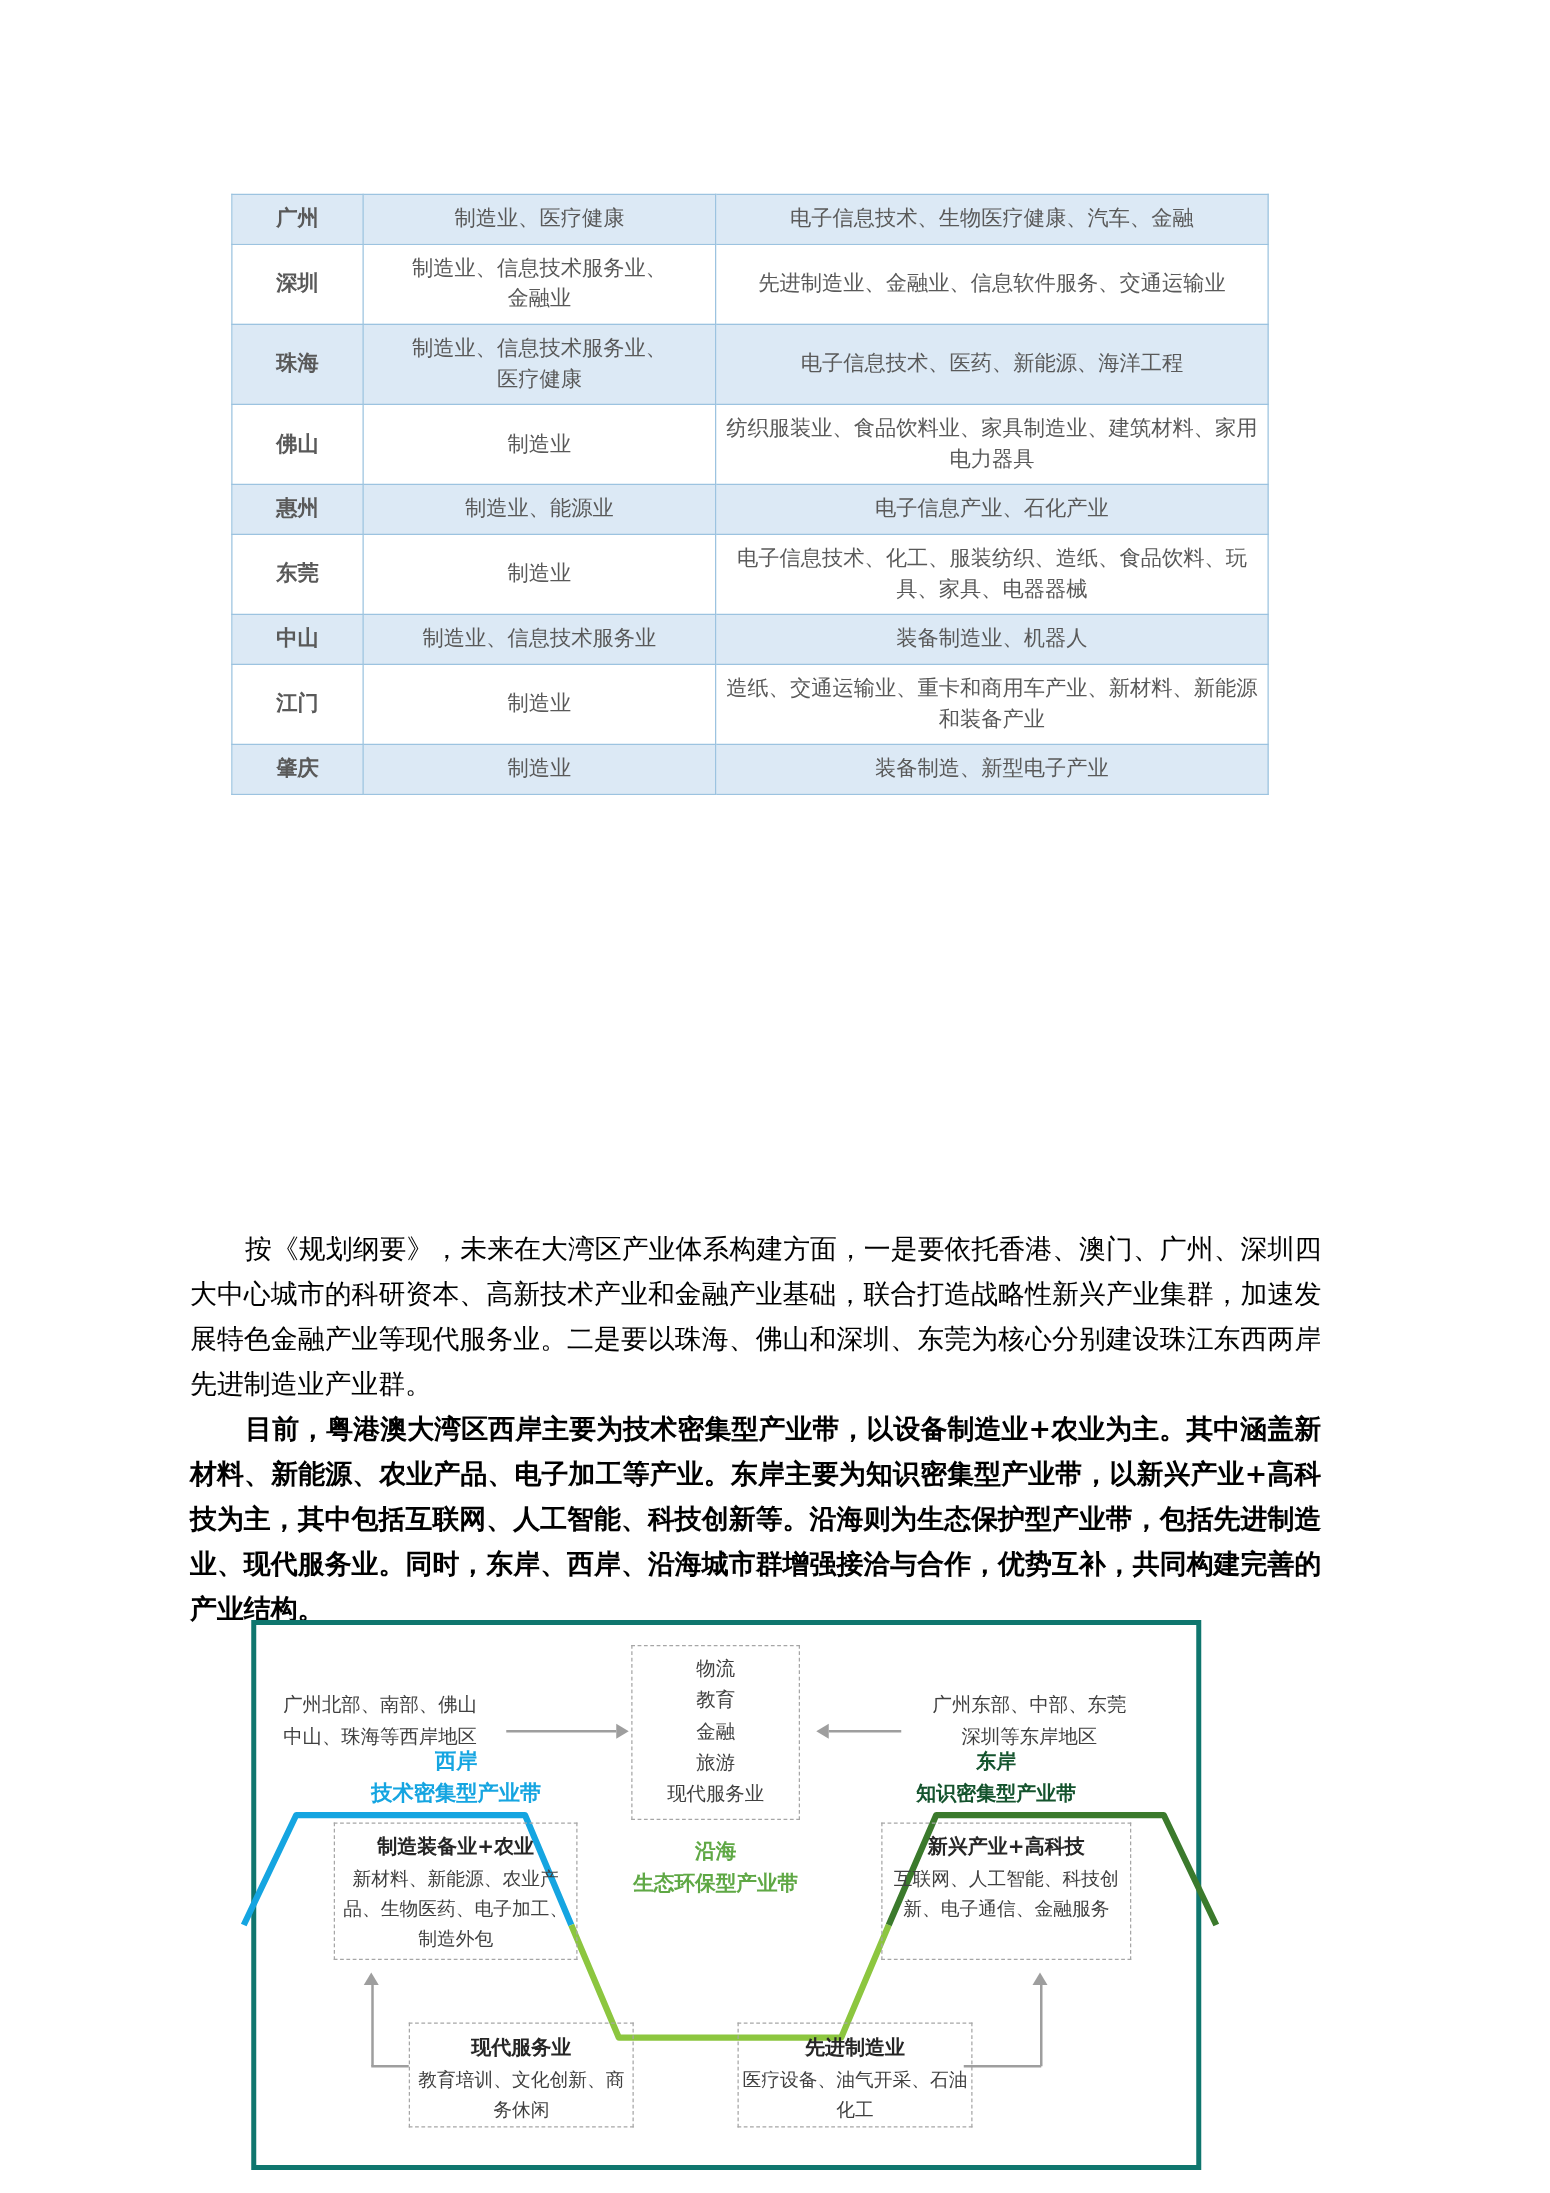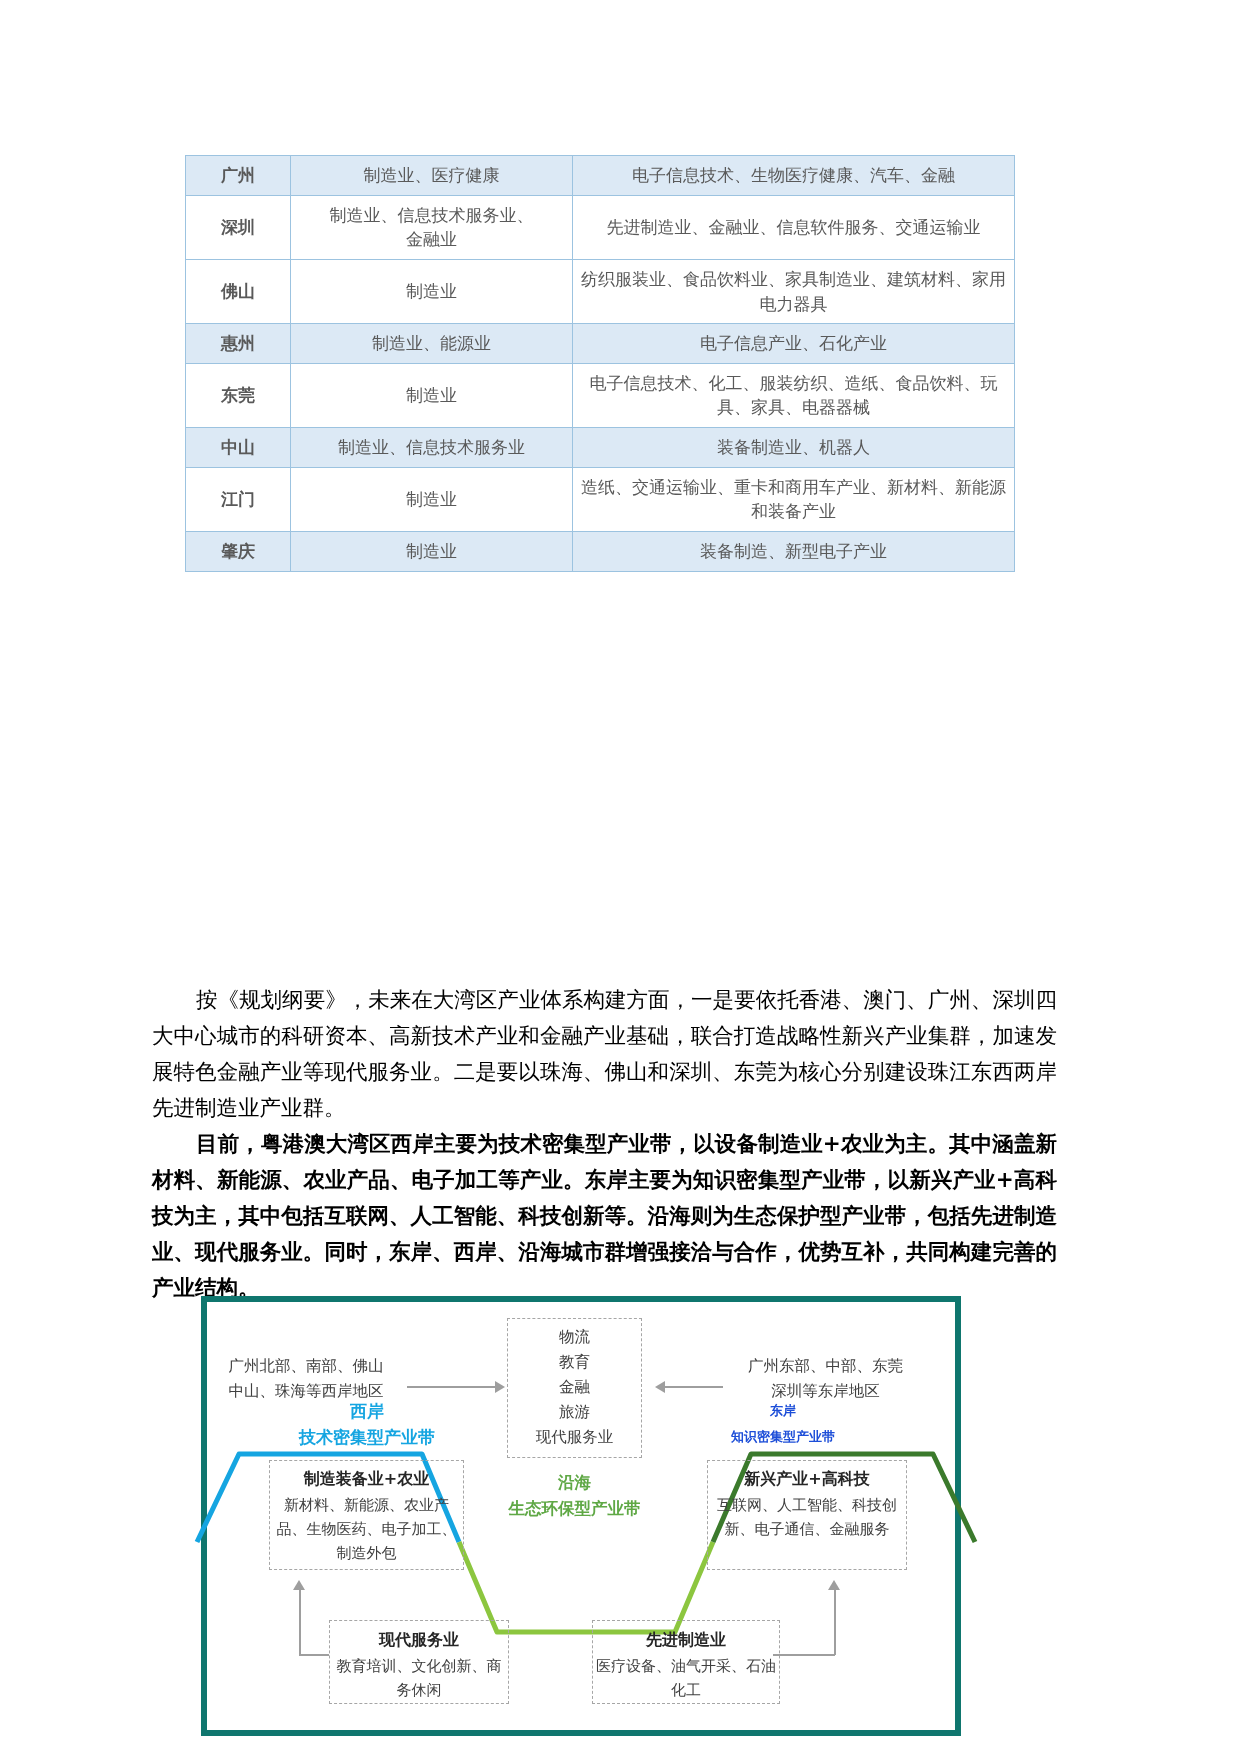--- a/index.html
+++ b/index.html
@@ -44,21 +44,21 @@
   }
   .para .indent{display:inline-block;width:44px;}
   #para-1{top:960px;}
   #para-2{top:1104px;font-weight:bold;}
 
   
   .diagram{
     position:absolute;
     left:201px;top:1296px;
     width:760px;height:440px;
-    border:6px solid #0f766e;
+    border:4px solid #0f766e;
     background:#fff;
     box-sizing:border-box;
   }
   .dashbox{
     position:absolute;
     border:1px dashed #a6a6a6;
     box-sizing:border-box;
     text-align:center;
     color:#404040;
     font-family:"DejaVu Sans","Liberation Sans",sans-serif;
@@ -87,21 +87,21 @@
   .ah-left{border-top:6px solid transparent;border-bottom:6px solid transparent;border-right:10px solid #9e9e9e;}
   .ah-up{border-left:6px solid transparent;border-right:6px solid transparent;border-bottom:10px solid #9e9e9e;}
   .arrow-v{position:absolute;width:1.5px;background:#9e9e9e;}
 
   
   .band-label{
     position:absolute;text-align:center;font-weight:bold;
     font-family:"DejaVu Sans","Liberation Sans",sans-serif;
   }
   #west-band-label{left:60px;top:96px;width:200px;color:#15a5e1;font-size:17px;line-height:26px;}
-  #east-band-label{left:476px;top:96px;width:200px;color:#1d4ed8;font-size:13px;line-height:26px;}
+  #east-band-label{left:492px;top:96px;width:200px;color:#14532d;font-size:16px;line-height:26px;}
   #coast-band-label{left:265px;top:168px;width:205px;color:#5fa845;font-size:16.5px;line-height:26px;}
 
   
   #west-box{left:62px;top:158px;width:195px;height:110px;padding:6px 6px 0 6px;
             font-size:15px;line-height:24px;text-align:center;}
   #east-box{left:500px;top:158px;width:200px;height:110px;padding:6px 6px 0 6px;
             font-size:15px;line-height:24px;text-align:center;}
   .box-title{font-weight:bold;font-size:16px;color:#262626;display:block;margin-bottom:2px;}
   #coast-cities{left:280px;top:235px;width:175px;font-size:15.5px;line-height:26px;}
 
@@ -124,20 +124,26 @@
             <td class="c-city">广州</td>
             <td class="c-mid" style="white-space: pre-line;">制造业、医疗健康</td>
             <td class="c-wide">电子信息技术、生物医疗健康、汽车、金融</td>
           </tr>
           <tr class="plain">
             <td class="c-city">深圳</td>
             <td class="c-mid" style="white-space: pre-line;">制造业、信息技术服务业、
 金融业</td>
             <td class="c-wide">先进制造业、金融业、信息软件服务、交通运输业</td>
           </tr>
+          <tr class="shade">
+            <td class="c-city">珠海</td>
+            <td class="c-mid" style="white-space: pre-line;">制造业、信息技术服务业、
+医疗健康</td>
+            <td class="c-wide">电子信息技术、医药、新能源、海洋工程</td>
+          </tr>
           <tr class="plain">
             <td class="c-city">佛山</td>
             <td class="c-mid" style="white-space: pre-line;">制造业</td>
             <td class="c-wide">纺织服装业、食品饮料业、家具制造业、建筑材料、家用电力器具</td>
           </tr>
           <tr class="shade">
             <td class="c-city">惠州</td>
             <td class="c-mid" style="white-space: pre-line;">制造业、能源业</td>
             <td class="c-wide">电子信息产业、石化产业</td>
           </tr>

